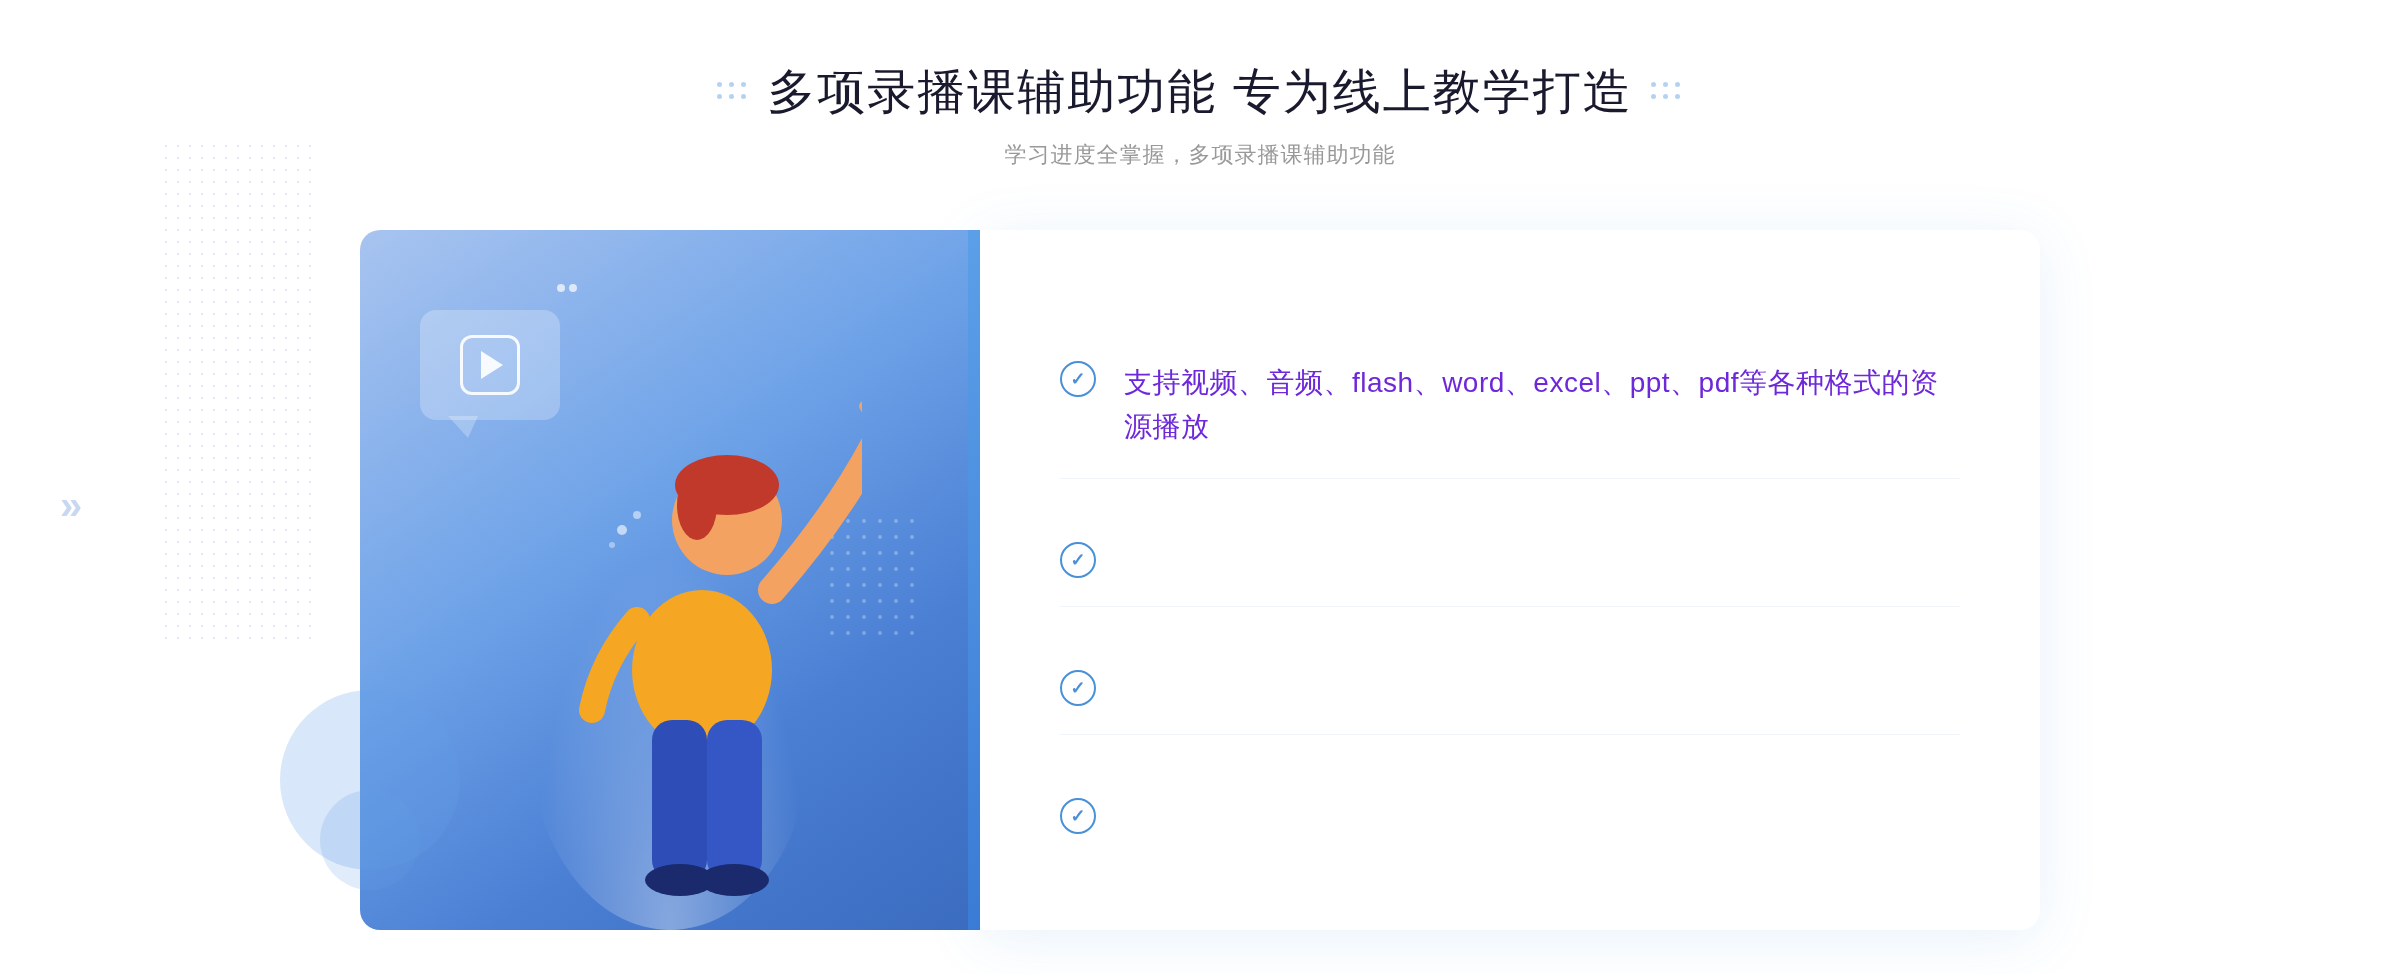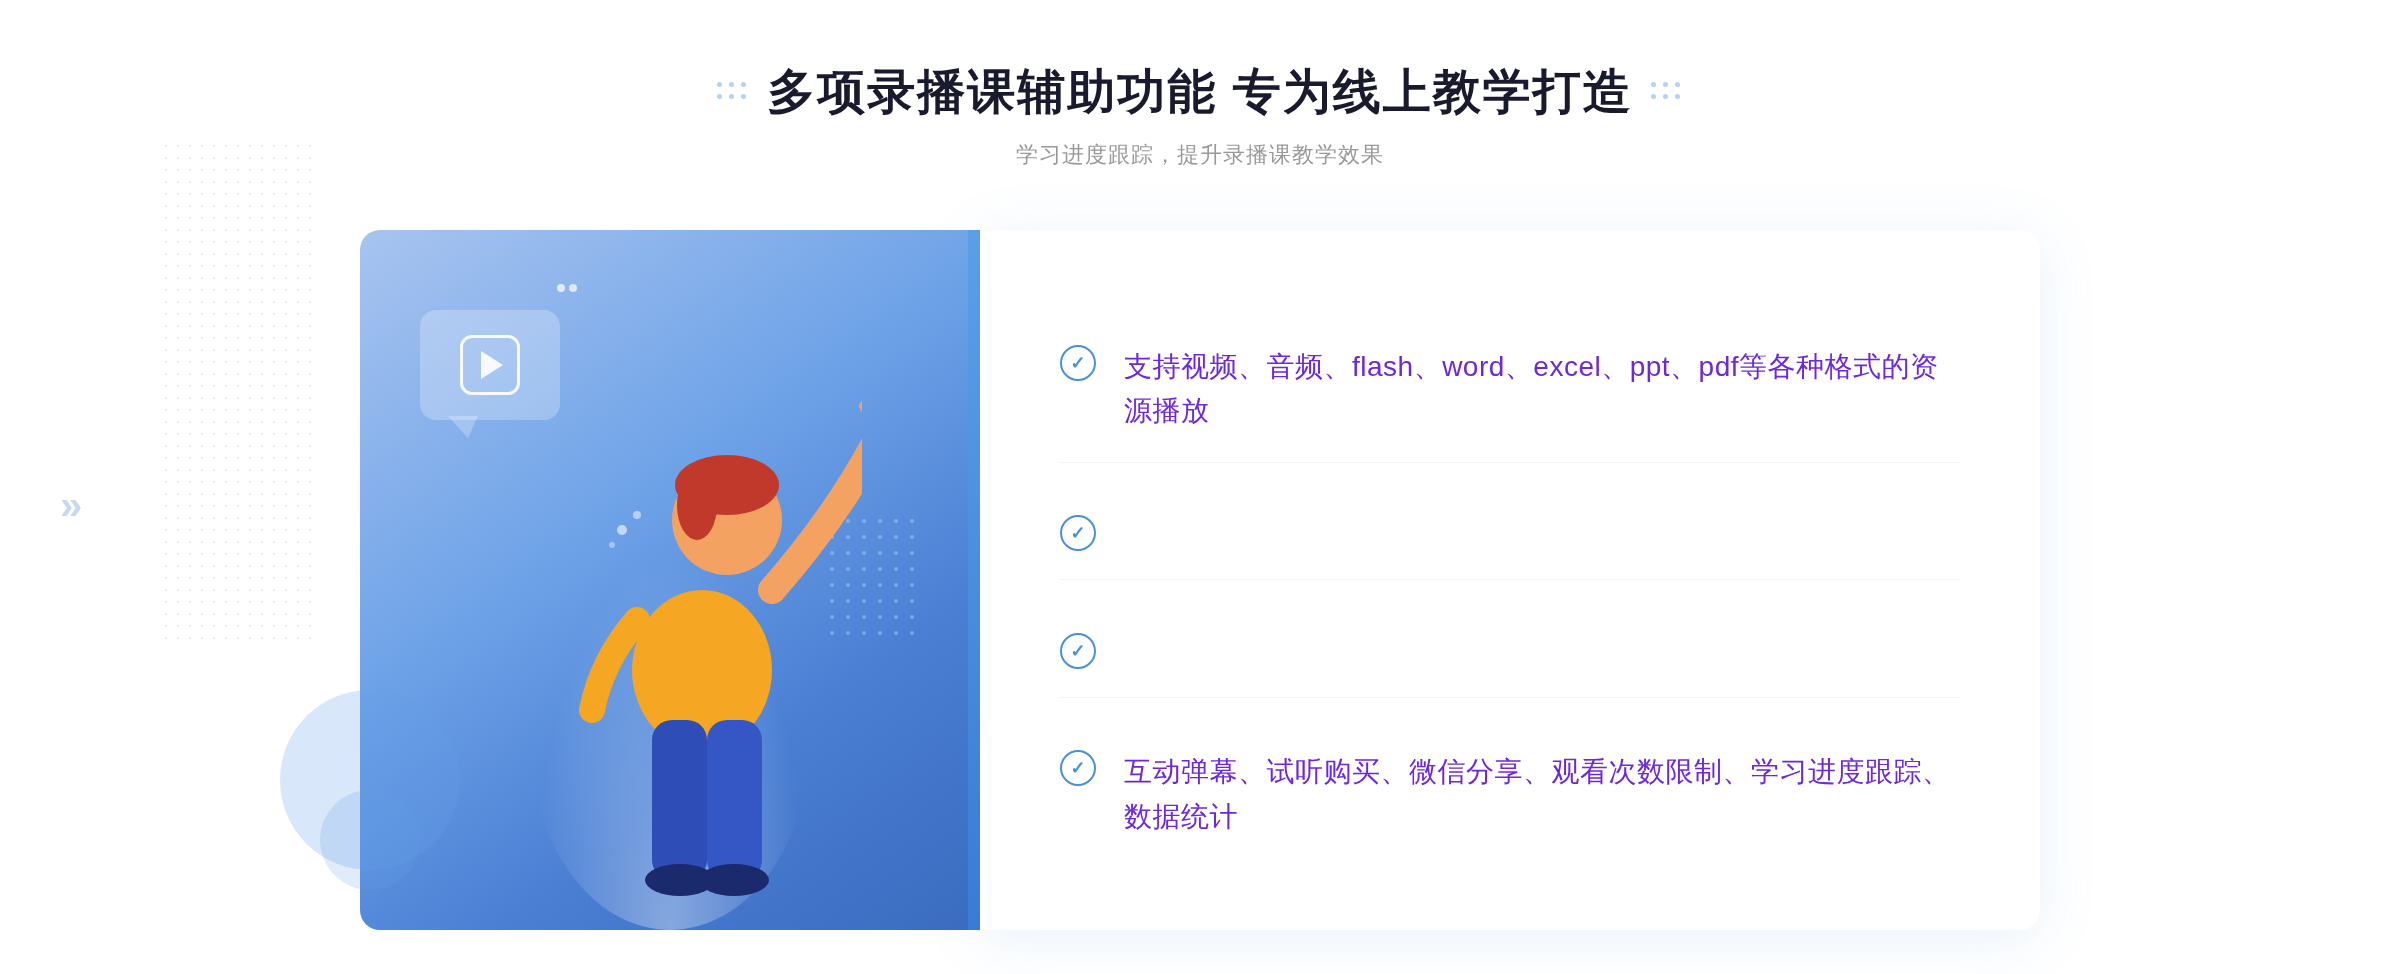--- a/index.html
+++ b/index.html
@@ -66,21 +66,21 @@
     .dots-grid span {
       display: block;
       width: 5px;
       height: 5px;
       background: #4a90d9;
       border-radius: 50%;
     }
 
     .header-title {
       font-size: 48px;
-      font-weight: 700;
+      font-weight: 400;
       color: #1a1a2e;
       letter-spacing: 2px;
     }
 
     .header-subtitle {
       font-size: 22px;
       color: #999;
       letter-spacing: 1px;
     }
 
@@ -321,21 +321,21 @@
       <h1 class="header-title">多项录播课辅助功能 专为线上教学打造</h1>
       <div class="dots-grid">
         <span></span>
           <span></span>
           <span></span>
         <span></span>
           <span></span>
           <span></span>
       </div>
     </div>
-    <p class="header-subtitle">学习进度跟踪，提升录播课教学效果</p>
+    <p class="header-subtitle">学习进度全掌握，多项录播课辅助功能</p>
   </div>
 
   <div class="main-content">
 
     <div class="illustration-area">
 
       <div class="stripe-deco"></div>
 
       <div class="light-beam"></div>
 
@@ -455,21 +455,20 @@
       <div class="feature-item">
         <div class="check-circle">
           <span class="check-mark">✓</span>
         </div>
       </div>
 
       <div class="feature-item">
         <div class="check-circle">
           <span class="check-mark">✓</span>
         </div>
-        <span class="feature-text">互动弹幕、试听购买、微信分享、观看次数限制、学习进度跟踪、数据统计</span>
       </div>
 
     </div>
 
   </div>
 
   <div style="position:absolute; left:60px; top:50%; transform:translateY(-50%); color:#c8d8f0; font-size:40px; font-weight:bold; letter-spacing:-10px; z-index:2;">»</div>
 
 </div>
 

